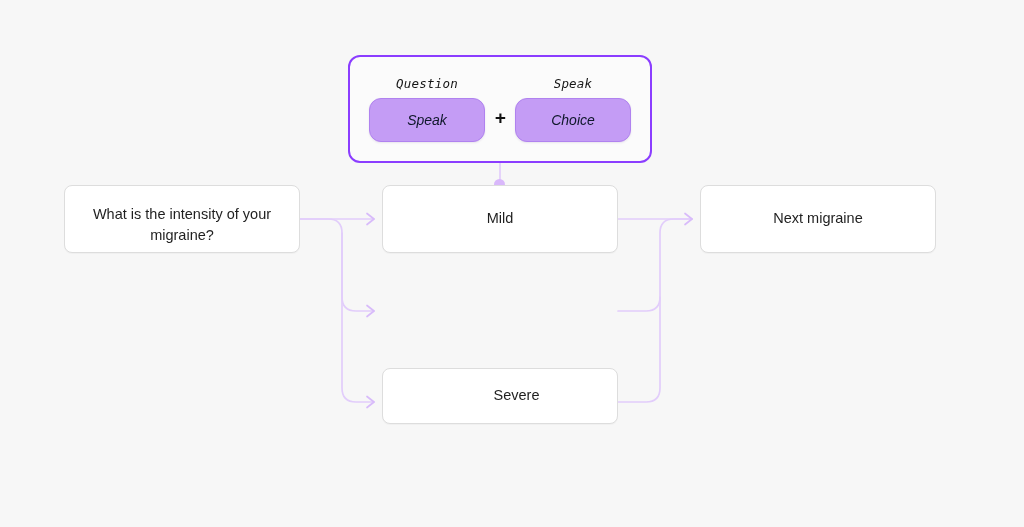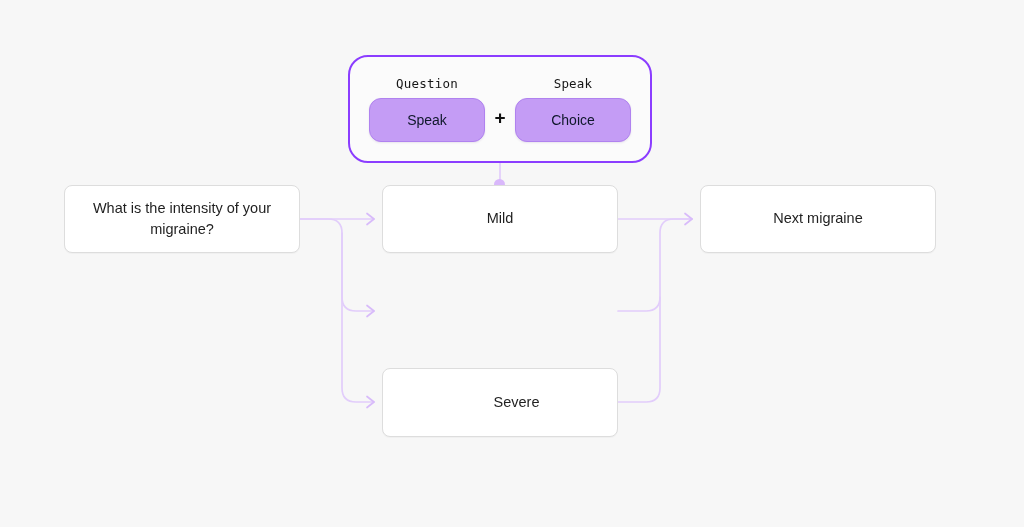--- a/index.html
+++ b/index.html
@@ -47,37 +47,38 @@
     font-size: 14.5px;
     line-height: 1.45;
     padding: 6px 14px;
     box-shadow: 0 1px 1px rgba(16, 16, 16, 0.03);
   }
   .node-label {
     display: block;
     max-width: 100%;
   }
 
-  .node-question { left: 64px;  top: 185px; width: 236px; height: 68px; }
+  .node-question { left: 64px;  top: 185px; width: 236px; height: 68px; align-items: flex-end; }
   .node-mild     { left: 382px; top: 185px; width: 236px; height: 68px; }
   .node-moderate { left: 382px; top: 277px; width: 236px; height: 68px; }
-  .node-severe   { left: 382px; top: 368px; width: 236px; height: 69px; padding-left: 47px; }
+  .node-severe   { left: 382px; top: 368px; width: 236px; height: 56px; padding-left: 47px; }
   .node-next     { left: 700px; top: 185px; width: 236px; height: 68px; }
 
   
   .block-card {
     position: absolute;
     left: 348px;
     top: 55px;
     width: 304px;
     height: 108px;
     box-sizing: border-box;
     background: #fbfbfb;
     border: 2.5px solid #8b3dff;
-    border-radius: 20px;
+    border-radius: 12px;
+    font-style: italic;
   }
 
   .block-columns {
     position: absolute;
     left: 0;
     top: 0;
     right: 0;
     bottom: 0;
     display: flex;
     align-items: center;

